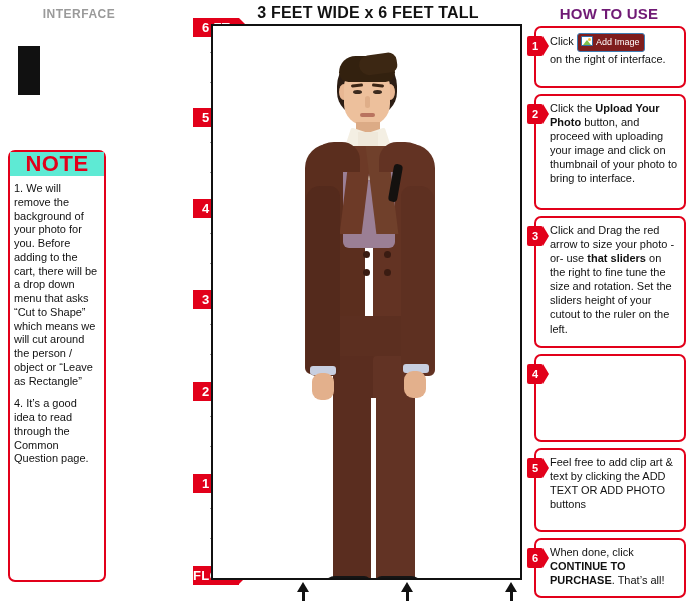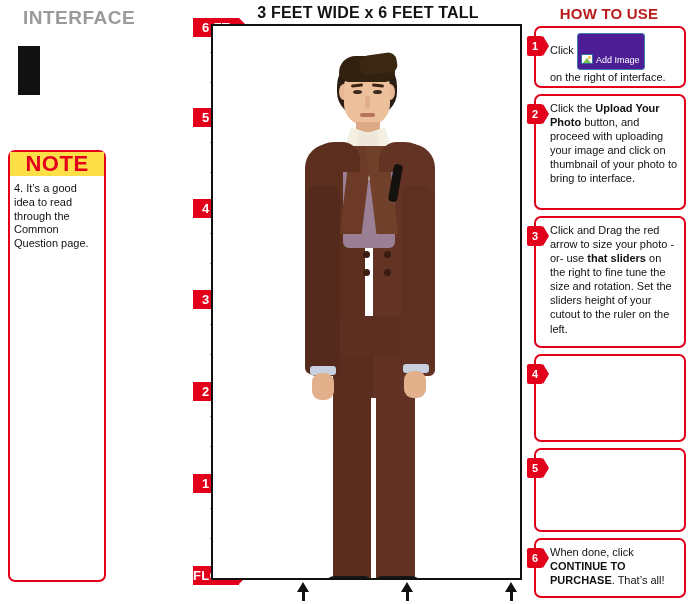--- a/index.html
+++ b/index.html
@@ -27,21 +27,21 @@
     position: absolute;
     left: 14px;
     top: 8px;
     width: 130px;
     text-align: center;
     color: #9a9a9a;
     font-weight: bold;
     line-height: 1.05;
   }
   #design-interface .l1 { font-size: 17px; letter-spacing: 0.5px; }
-  #design-interface .l2 { font-size: 19px; letter-spacing: 0.5px; }
+  #design-interface .l2 { font-size: 12px; letter-spacing: 0.5px; }
 
   #black-swatch {
     position: absolute;
     left: 18px;
     top: 46px;
     width: 22px;
     height: 49px;
     background: #111111;
   }
 
@@ -59,21 +59,21 @@
   #note-title {
     position: absolute;
     left: 10px;
     top: 152px;
     width: 94px;
     text-align: center;
     color: #e2001a;
     font-size: 22px;
     font-weight: bold;
     letter-spacing: 0.5px;
-    background: #fde047;
+    background: #5eead4;
     line-height: 1.1;
   }
   #note-body {
     position: absolute;
     left: 14px;
     top: 182px;
     width: 86px;
     font-size: 11px;
     color: #111;
     line-height: 1.25;
@@ -253,21 +253,21 @@
     height: 604px;
   }
   #how-to-use {
     position: absolute;
     left: 0;
     top: 5px;
     width: 162px;
     text-align: center;
     font-size: 15px;
     font-weight: bold;
-    color: #b91c1c;
+    color: #701a75;
     letter-spacing: 0.2px;
   }
   .step {
     position: absolute;
     left: 6px;
     width: 152px;
     border: 2px solid #e2001a;
     border-radius: 7px;
     background: #ffffff;
     box-sizing: border-box;
@@ -297,26 +297,26 @@
     right: -6px;
     top: 0;
     width: 0;
     height: 0;
     border-top: 10px solid transparent;
     border-bottom: 10px solid transparent;
     border-left: 6px solid #e2001a;
   }
   .add-image-btn {
     display: inline-block;
-    background: #4c1d95;
+    background: #7f1d1d;
     border: 1px solid #3f7fb5;
     border-radius: 3px;
     color: #ffffff;
     font-size: 9px;
-    padding: 20px 5px 2px 3px;
+    padding: 2px 5px 2px 3px;
     vertical-align: middle;
     white-space: nowrap;
   }
   .mini-img-icon {
     display: inline-block;
     width: 10px;
     height: 8px;
     background: #ffffff;
     border: 1px solid #2e6da4;
     border-radius: 1px;
@@ -351,20 +351,21 @@
 
   <div id="design-interface">
     <div class="l2">INTERFACE</div>
   </div>
 
   <div id="black-swatch"></div>
 
   <div id="note-box"></div>
   <div id="note-title">NOTE</div>
   <div id="note-body">
+    <p>1. We will remove the background of your photo for you. Before adding to the cart, there will be a drop down menu that asks “Cut to Shape” which means we will cut around the person / object or “Leave as Rectangle”</p>
     <p>4. It’s a good idea to read through the Common Question page.</p>
   </div>
 </div>
 
 <div id="ruler-col">
   <div class="ruler-label" style="top:18px">6 FT</div>
   <div class="ruler-label" style="top:108px">5 FT</div>
   <div class="ruler-label" style="top:199px">4 FT</div>
   <div class="ruler-label" style="top:290px">3 FT</div>
   <div class="ruler-label" style="top:382px">2 FT</div>
@@ -471,19 +472,20 @@
     <span class="step-num">3</span>
     <span>Click and Drag the red arrow to size your photo -or- use </span><b>that sliders</b><span> on the right to fine tune the size and rotation. Set the sliders height of your cutout to the ruler on the left.</span>
   </div>
 
   <div class="step" style="top:354px; height:88px;">
     <span class="step-num">4</span>
   </div>
 
   <div class="step" style="top:448px; height:84px;">
     <span class="step-num">5</span>
+    <span>Feel free to add clip art &amp; text by clicking the ADD TEXT OR ADD PHOTO buttons</span>
   </div>
 
   <div class="step" style="top:538px; height:60px;">
     <span class="step-num">6</span>
     <span>When done, click </span><b>CONTINUE TO PURCHASE</b><span>. That’s all!</span>
   </div>
 </div>
 
 </body></html>

